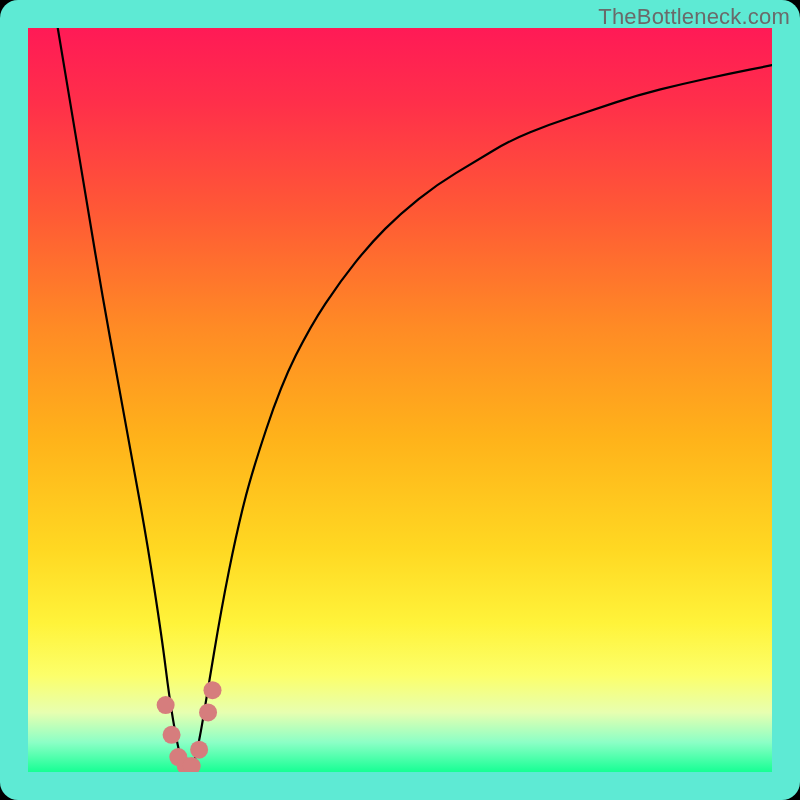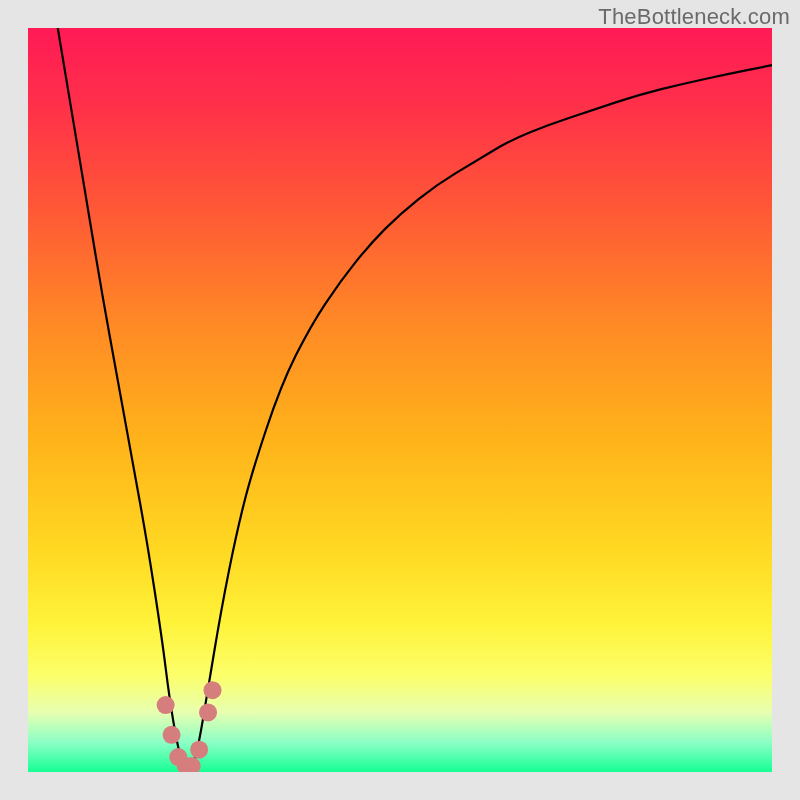--- a/index.html
+++ b/index.html
@@ -7,21 +7,22 @@
     padding: 0;
     width: 800px;
     height: 800px;
     overflow: hidden;
     background: #000;
     font-family: Arial, Helvetica, sans-serif;
   }
   .frame {
     position: absolute;
     inset: 0;
-    background: #e5e5e5;
+    background: #5eead4;
+    border-radius: 18px;
   }
   .plot {
     position: absolute;
     left: 28px;
     top: 28px;
     width: 744px;
     height: 744px;
     overflow: hidden;
   }
   .watermark {

